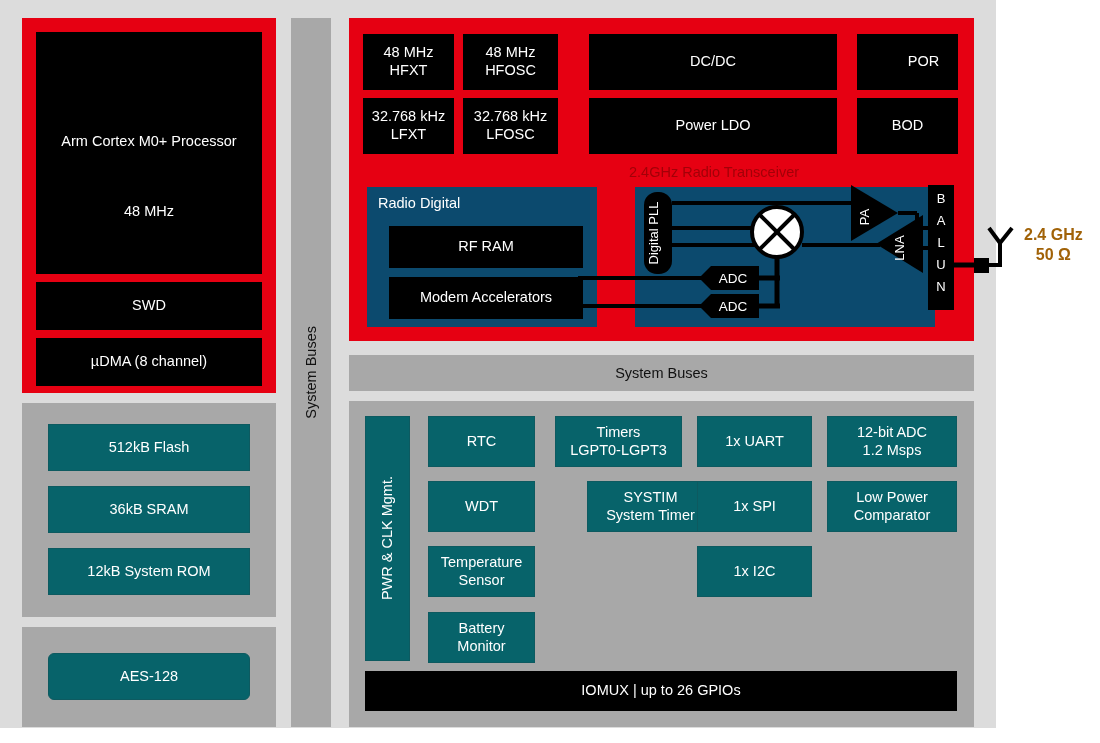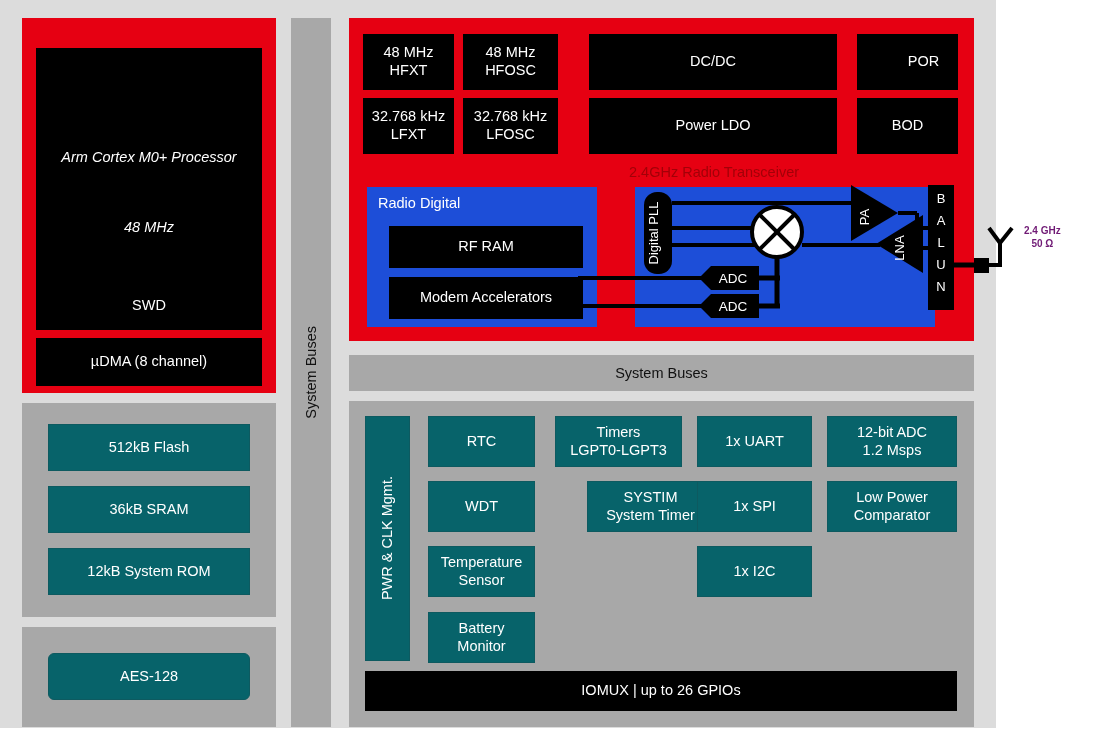--- a/index.html
+++ b/index.html
@@ -67,33 +67,33 @@
   .stack2 { flex-direction: column; }
 
   .radioTitle {
     position: absolute;
     color: #a30008;
     font-size: 14.5px;
     white-space: nowrap;
   }
   .radioInner {
     position: absolute;
-    background: #1d4ed8;
+    background: #0c4a6e;
     box-sizing: border-box;
   }
   .innerLabel {
     position: absolute;
     color: #ffffff;
     font-size: 14.5px;
     white-space: nowrap;
   }
   .antennaLabel {
     position: absolute;
-    color: #701a75;
-    font-size: 10px;
+    color: #a16207;
+    font-size: 16px;
     font-weight: bold;
     text-align: center;
     line-height: 1.25;
     white-space: nowrap;
   }
   svg.overlay {
     position: absolute;
     left: 0; top: 0;
     width: 1100px; height: 743px;
     pointer-events: none;
@@ -110,21 +110,21 @@
   }
 </style>
 </head>
 <body>
 
 <div id="canvas">
 
   <div class="page-bg"></div>
 
   <div class="blk redPanel" style="left:22px; top:18px; width:254px; height:375px;">
-    <div class="blk blackBox" style="left:14px; top:30px; width:226px; height:242px;font-style:italic;">
+    <div class="blk blackBox" style="left:14px; top:14px; width:226px; height:242px;">
       <div class="blk" style="left:0; top:0; width:226px; height:242px; display:flex; flex-direction:column; align-items:center; justify-content:center;">
         <div style="height:48px;"></div>
         <div>Arm Cortex M0+ Processor</div>
         <div style="height:52px;"></div>
         <div>48 MHz</div>
       </div>
     </div>
     <div class="blk blackBox" style="left:14px; top:264px; width:226px; height:48px;">
       <span>SWD</span>
     </div>

